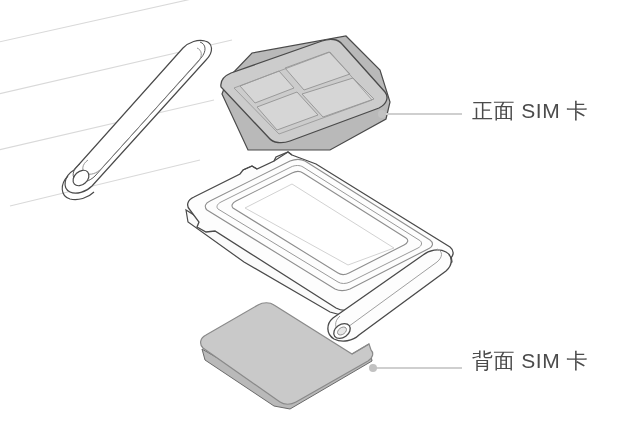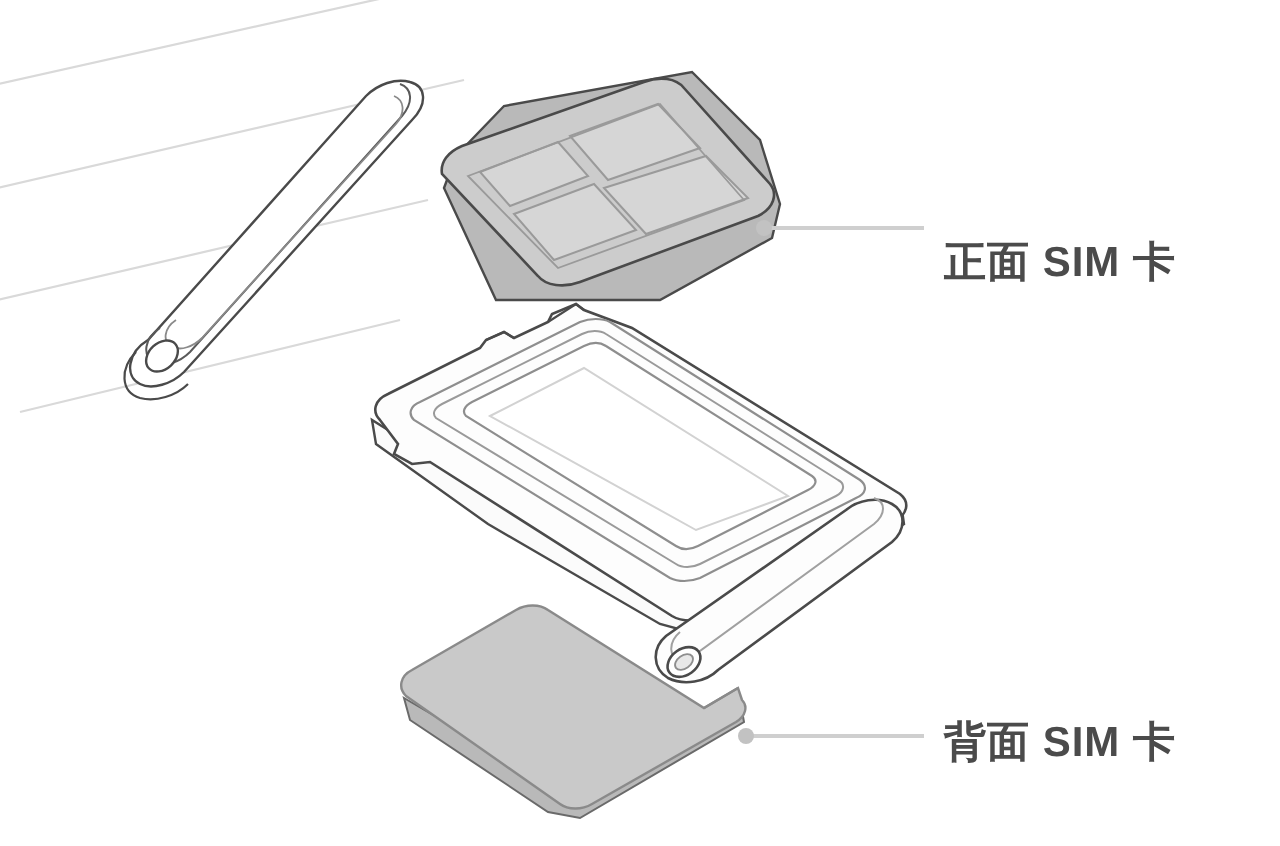--- a/index.html
+++ b/index.html
@@ -18,34 +18,33 @@
     position: absolute;
     top: 0;
     left: 0;
     width: 640px;
     height: 423px;
   }
   .label-text {
     position: absolute;
     font-family: "Liberation Sans", "DejaVu Sans", sans-serif;
     font-size: 21px;
-    font-weight: 700;
+    font-weight: 400;
     color: #4b4b4b;
     letter-spacing: 0.5px;
     white-space: nowrap;
     line-height: 1;
-    margin-top: 21px;
   }
   #label-front {
     left: 472px;
     top: 100px;
   }
   #label-back {
     left: 472px;
-    top: 340px;
+    top: 350px;
   }
 </style>
 </head>
 <body>
 
 <svg id="illustration" viewBox="0 0 640 423" xmlns="http://www.w3.org/2000/svg">
 
   <g>
 
     <g fill="none" stroke="#d9d9d9" stroke-width="1.1">

